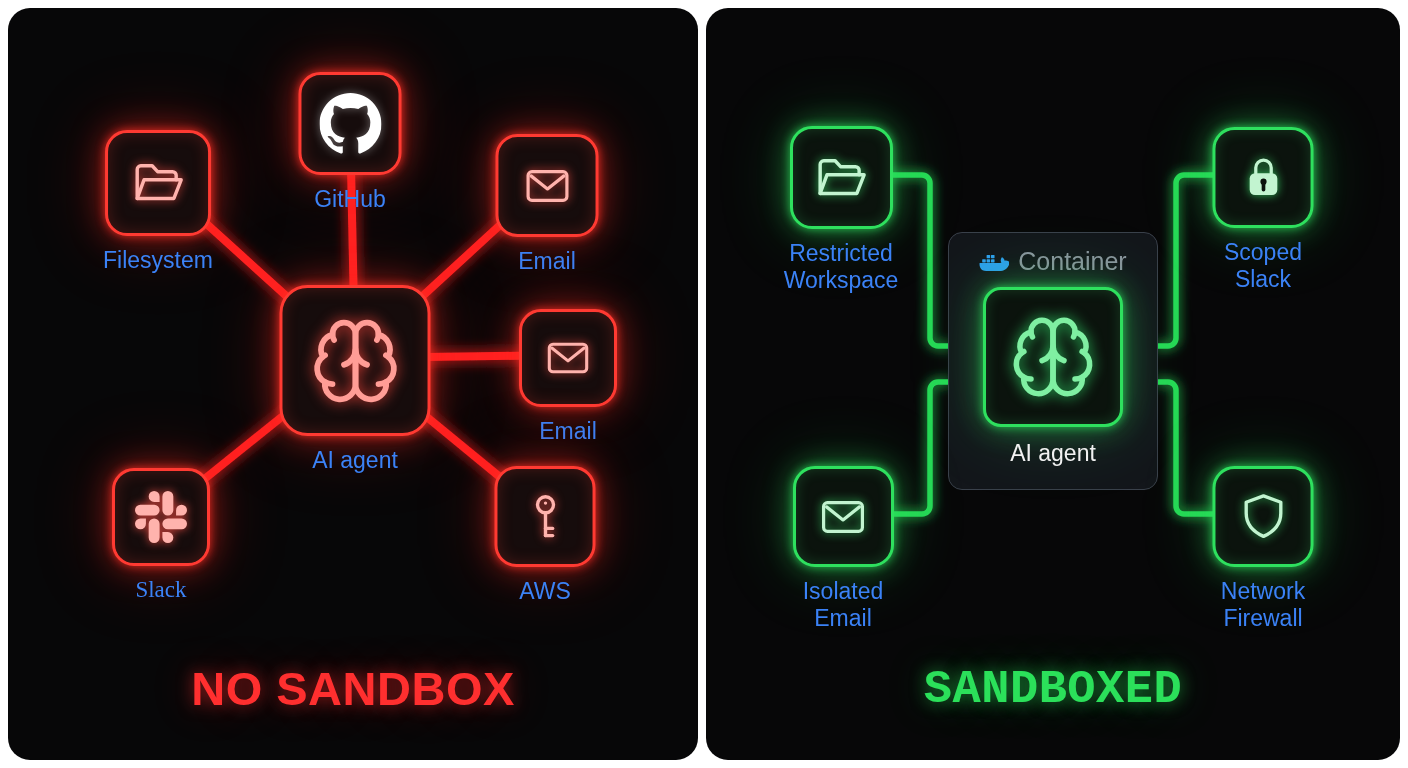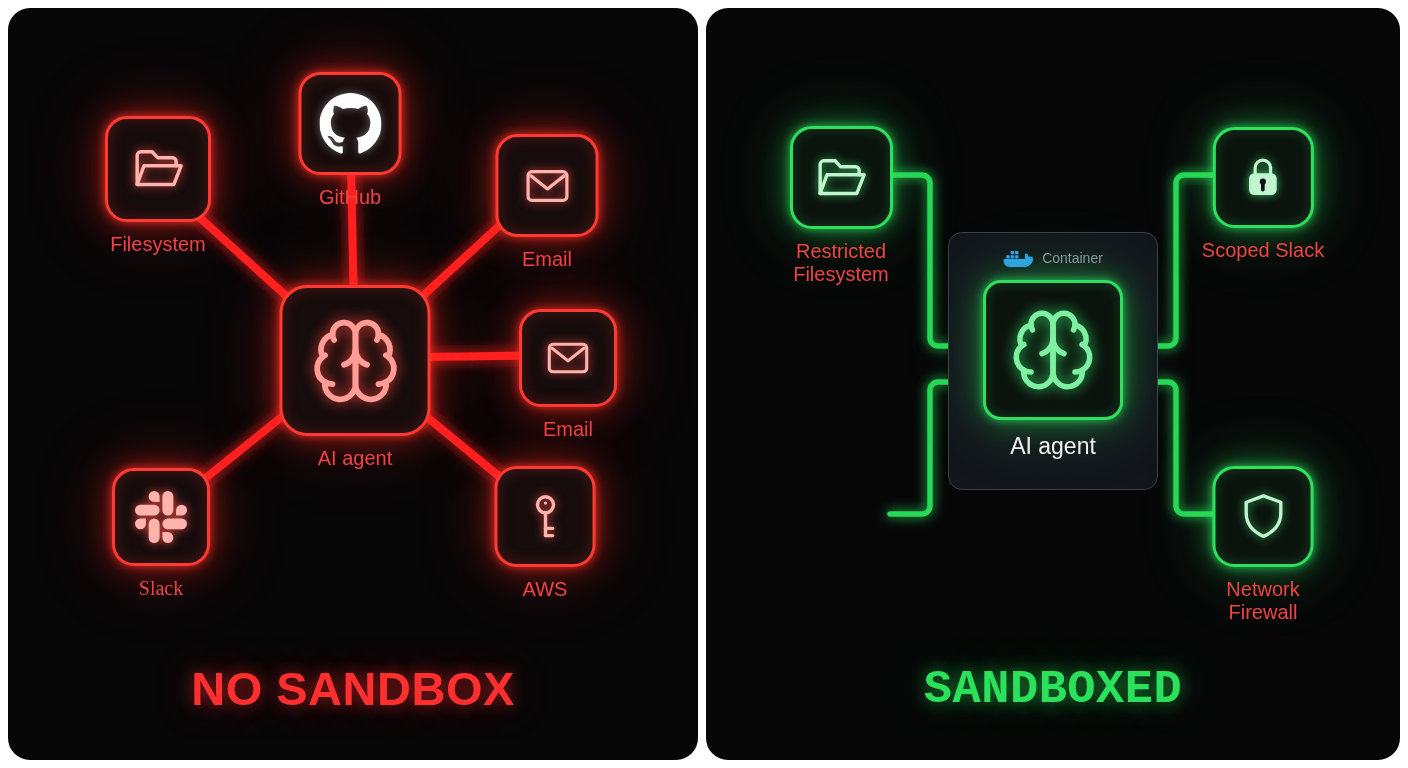--- a/index.html
+++ b/index.html
@@ -7,33 +7,33 @@
   .panel{position:absolute;top:8px;height:752px;background:#070708;border-radius:22px;overflow:hidden;}
   #panel-no-sandbox{left:8px;width:690px;}
   #panel-sandboxed{left:706px;width:694px;}
   .wires{position:absolute;inset:0;z-index:1;width:100%;height:100%;}
   .node{position:absolute;z-index:2;display:flex;flex-direction:column;align-items:center;transform:translateX(-50%);}
   .icon-box{display:flex;align-items:center;justify-content:center;border-radius:22px;}
   .red-box{background:#160c0c;border:3px solid #ff3a32;
     box-shadow:0 0 10px rgba(255,48,38,.8),0 0 32px rgba(255,40,30,.5),0 0 78px rgba(255,40,30,.26),inset 0 0 16px rgba(255,70,55,.22);}
   .green-box{background:#0b130d;border:3px solid #2ee05e;
     box-shadow:0 0 10px rgba(46,224,94,.75),0 0 30px rgba(46,224,94,.45),0 0 72px rgba(46,224,94,.22),inset 0 0 14px rgba(70,230,120,.2);}
-  .node-label{margin-top:11px;color:#ef4444;font-size:20px;line-height:1.16;text-align:center;}
+  .node-label{margin-top:11px;color:#3b82f6;font-size:23px;line-height:1.16;text-align:center;}
   .wrap{max-width:138px;}
   .panel-title{position:absolute;left:0;right:0;bottom:44px;text-align:center;font-size:47px;font-weight:800;letter-spacing:.5px;z-index:2;}
   #panel-no-sandbox .panel-title{color:#ff2f2f;text-shadow:0 0 16px rgba(255,45,45,.55),0 0 44px rgba(255,45,45,.3);}
   #panel-sandboxed .panel-title{color:#2be05a;text-shadow:0 0 16px rgba(43,224,90,.55),0 0 44px rgba(43,224,90,.3);font-family:Liberation Mono, monospace;}
   .icon-red{color:#ffb3ad;filter:drop-shadow(0 0 5px rgba(255,80,70,.85));display:flex;}
   .icon-green{color:#c2f4d0;filter:drop-shadow(0 0 5px rgba(60,230,110,.8));display:flex;}
   .brain-red{color:#ff9d96;filter:drop-shadow(0 0 7px rgba(255,70,60,.9));display:flex;}
   .brain-green{color:#7fefa2;filter:drop-shadow(0 0 7px rgba(50,230,110,.9));display:flex;}
   .container-box{position:absolute;left:242px;top:224px;width:210px;height:258px;z-index:2;background:#13161b;
     border:1.5px solid #3a414b;border-radius:14px;display:flex;flex-direction:column;align-items:center;box-sizing:border-box;}
   .container-header{display:flex;align-items:center;gap:9px;margin-top:14px;}
-  .container-label{color:#8b949e;font-size:14px;text-align:right;}
+  .container-label{color:#8b949e;font-size:25px;text-align:right;}
   .agent-inner{margin-top:11px;width:140px;height:140px;border-radius:18px;box-sizing:border-box;}
   .agent-label{margin-top:13px;color:#f1f1f1;font-size:23px;}
 </style>
 </head>
 <body>
 
 <div class="stage">
 
   <section class="panel" id="panel-no-sandbox">
 
@@ -50,21 +50,21 @@
       <g stroke="#ff2222" stroke-width="8" stroke-linecap="round" filter="url(#glow-red)">
         <line x1="347" y1="350" x2="150" y2="172"></line>
         <line x1="347" y1="350" x2="342" y2="112"></line>
         <line x1="347" y1="350" x2="539" y2="174"></line>
         <line x1="347" y1="350" x2="560" y2="347"></line>
         <line x1="347" y1="350" x2="153" y2="506"></line>
         <line x1="347" y1="350" x2="537" y2="506"></line>
       </g>
     </svg>
 
-    <div class="node" style="left:150px;top:108px;justify-content:space-between;">
+    <div class="node" style="left:150px;top:122px;justify-content:space-between;">
       <div class="icon-box red-box" style="width:100px;height:100px;">
         <span class="icon-red">
           <svg width="58" height="58" viewBox="0 0 64 64" fill="none" stroke="currentColor" stroke-width="3.8" stroke-linecap="round" stroke-linejoin="round">
             <path d="M9 49 V17 a4 4 0 0 1 4-4 h12.5 l6 6.5 H48 a4 4 0 0 1 4 4 v5"></path>
             <path d="M9 49 l7.5-20.5 h41 L49.5 49 Z"></path>
           </svg>
         </span>
       </div>
       <div class="node-label">Filesystem</div>
     </div>
@@ -174,21 +174,21 @@
 
     <div class="node" style="left:135px;top:118px;">
       <div class="icon-box green-box" style="width:97px;height:97px;">
         <span class="icon-green">
           <svg width="58" height="58" viewBox="0 0 64 64" fill="none" stroke="currentColor" stroke-width="3.8" stroke-linecap="round" stroke-linejoin="round">
             <path d="M9 49 V17 a4 4 0 0 1 4-4 h12.5 l6 6.5 H48 a4 4 0 0 1 4 4 v5"></path>
             <path d="M9 49 l7.5-20.5 h41 L49.5 49 Z"></path>
           </svg>
         </span>
       </div>
-      <div class="node-label wrap">Restricted Filesystem</div>
+      <div class="node-label wrap">Restricted Workspace</div>
     </div>
 
     <div class="node" style="left:557px;top:119px;">
       <div class="icon-box green-box" style="width:95px;height:95px;">
         <span class="icon-green">
           <svg width="52" height="52" viewBox="0 0 64 64" fill="none" stroke="currentColor" stroke-width="4" stroke-linecap="round" stroke-linejoin="round">
             <path d="M22.5 26 v-6.5 a9.5 9.5 0 0 1 19 0 V26"></path>
             <rect x="15" y="26" width="34" height="27" rx="6.5" fill="currentColor" stroke="none"></rect>
             <circle cx="32" cy="36.5" r="3.8" fill="#0b130d" stroke="none"></circle>
             <path d="M32 39 v7.5" stroke="#0b130d" stroke-width="4.5"></path>
@@ -225,20 +225,31 @@
             <path d="M3.477 10.896a4 4 0 0 1 .585-.396"></path>
             <path d="M19.938 10.5a4 4 0 0 1 .585.396"></path>
             <path d="M6 18a4 4 0 0 1-1.967-.516"></path>
             <path d="M19.967 17.484A4 4 0 0 1 18 18"></path>
           </svg>
         </span>
       </div>
       <div class="agent-label">AI agent</div>
     </div>
 
+    <div class="node" style="left:137px;top:458px;">
+      <div class="icon-box green-box" style="width:95px;height:95px;">
+        <span class="icon-green">
+          <svg width="54" height="54" viewBox="0 0 64 64" fill="none" stroke="currentColor" stroke-width="3.8" stroke-linecap="round" stroke-linejoin="round">
+            <rect x="9" y="15" width="46" height="34" rx="4.5"></rect>
+            <path d="M12.5 20 L32 35.5 L51.5 20"></path>
+          </svg>
+        </span>
+      </div>
+      <div class="node-label wrap">Isolated Email</div>
+    </div>
 
     <div class="node" style="left:557px;top:458px;">
       <div class="icon-box green-box" style="width:95px;height:95px;">
         <span class="icon-green">
           <svg width="54" height="54" viewBox="0 0 64 64" fill="none" stroke="currentColor" stroke-width="4" stroke-linejoin="round">
             <path d="M32 7 L52.5 14.5 V27.5 C52.5 41 44 49.5 32 55 C20 49.5 11.5 41 11.5 27.5 V14.5 Z"></path>
           </svg>
         </span>
       </div>
       <div class="node-label wrap">Network Firewall</div>

